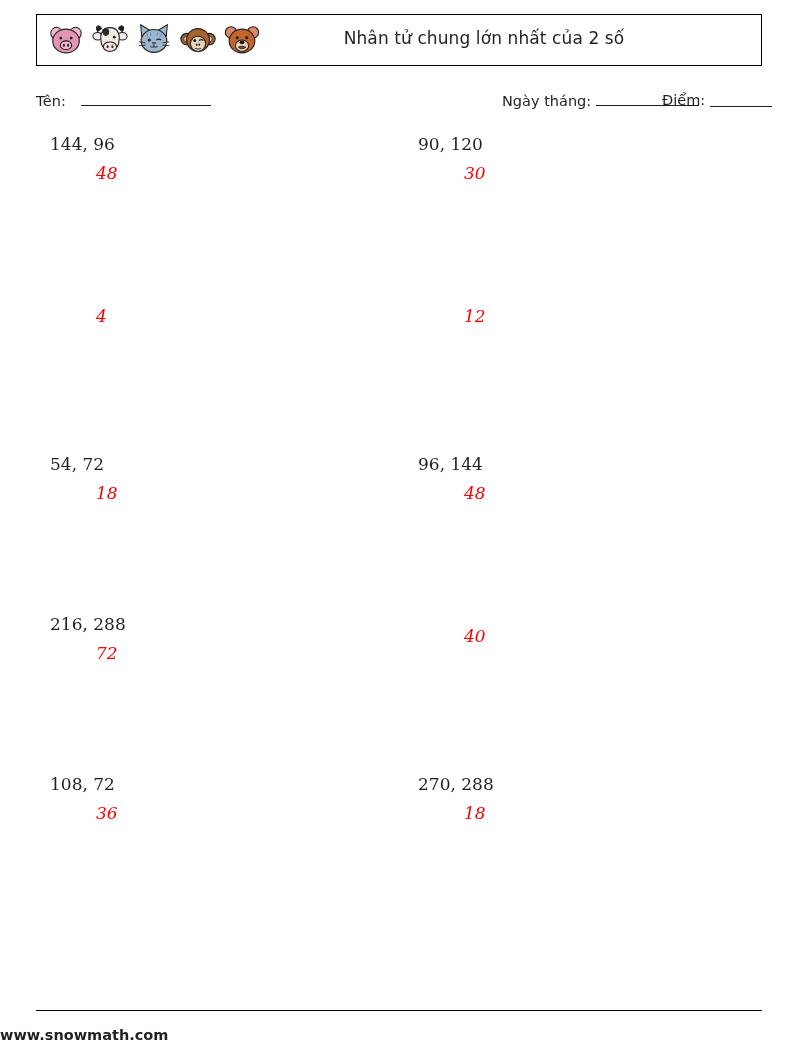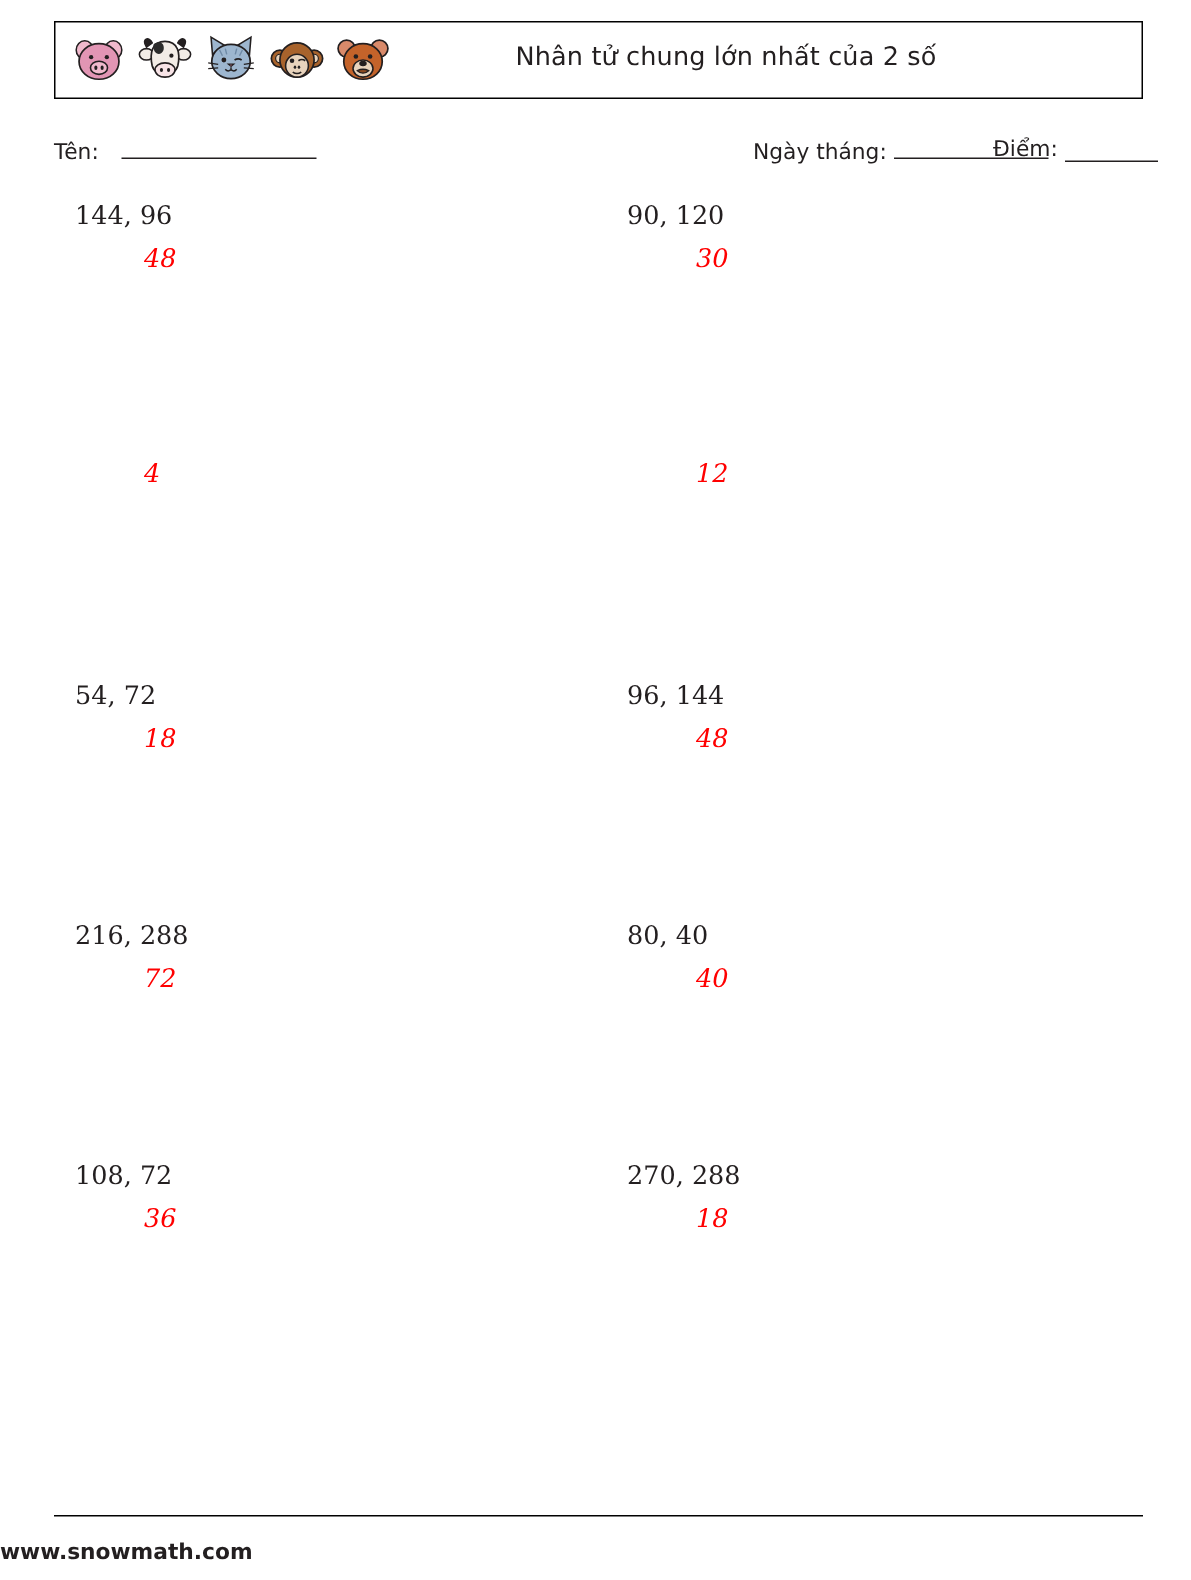--- a/index.html
+++ b/index.html
@@ -76,21 +76,21 @@
     display: flex;
     align-items: baseline;
     gap: 5px;
     margin-left: 46px;
   }
   .info-score {
     position: absolute;
     left: 626px;
     top: 0;
     display: flex;
-    align-items: flex-end;
+    align-items: center;
     gap: 5px;
   }
   .blank-rule {
     display: inline-block;
     border-bottom: 1.2px solid #231f20;
     height: 13px;
   }
   .rule-name  { width: 130px; }
   .rule-date  { width: 103px; }
   .rule-score { width: 62px; }
@@ -276,21 +276,20 @@
       <div class="problem-answer">48</div>
     </div>
   </div>
 
   <div class="problem-row">
     <div class="problem-cell col-left">
       <div class="problem-expr">216, 288</div>
       <div class="problem-answer">72</div>
     </div>
     <div class="problem-cell col-right">
-      <div class="problem-expr">80, 40</div>
       <div class="problem-answer">40</div>
     </div>
   </div>
 
   <div class="problem-row">
     <div class="problem-cell col-left">
       <div class="problem-expr">108, 72</div>
       <div class="problem-answer">36</div>
     </div>
     <div class="problem-cell col-right">

